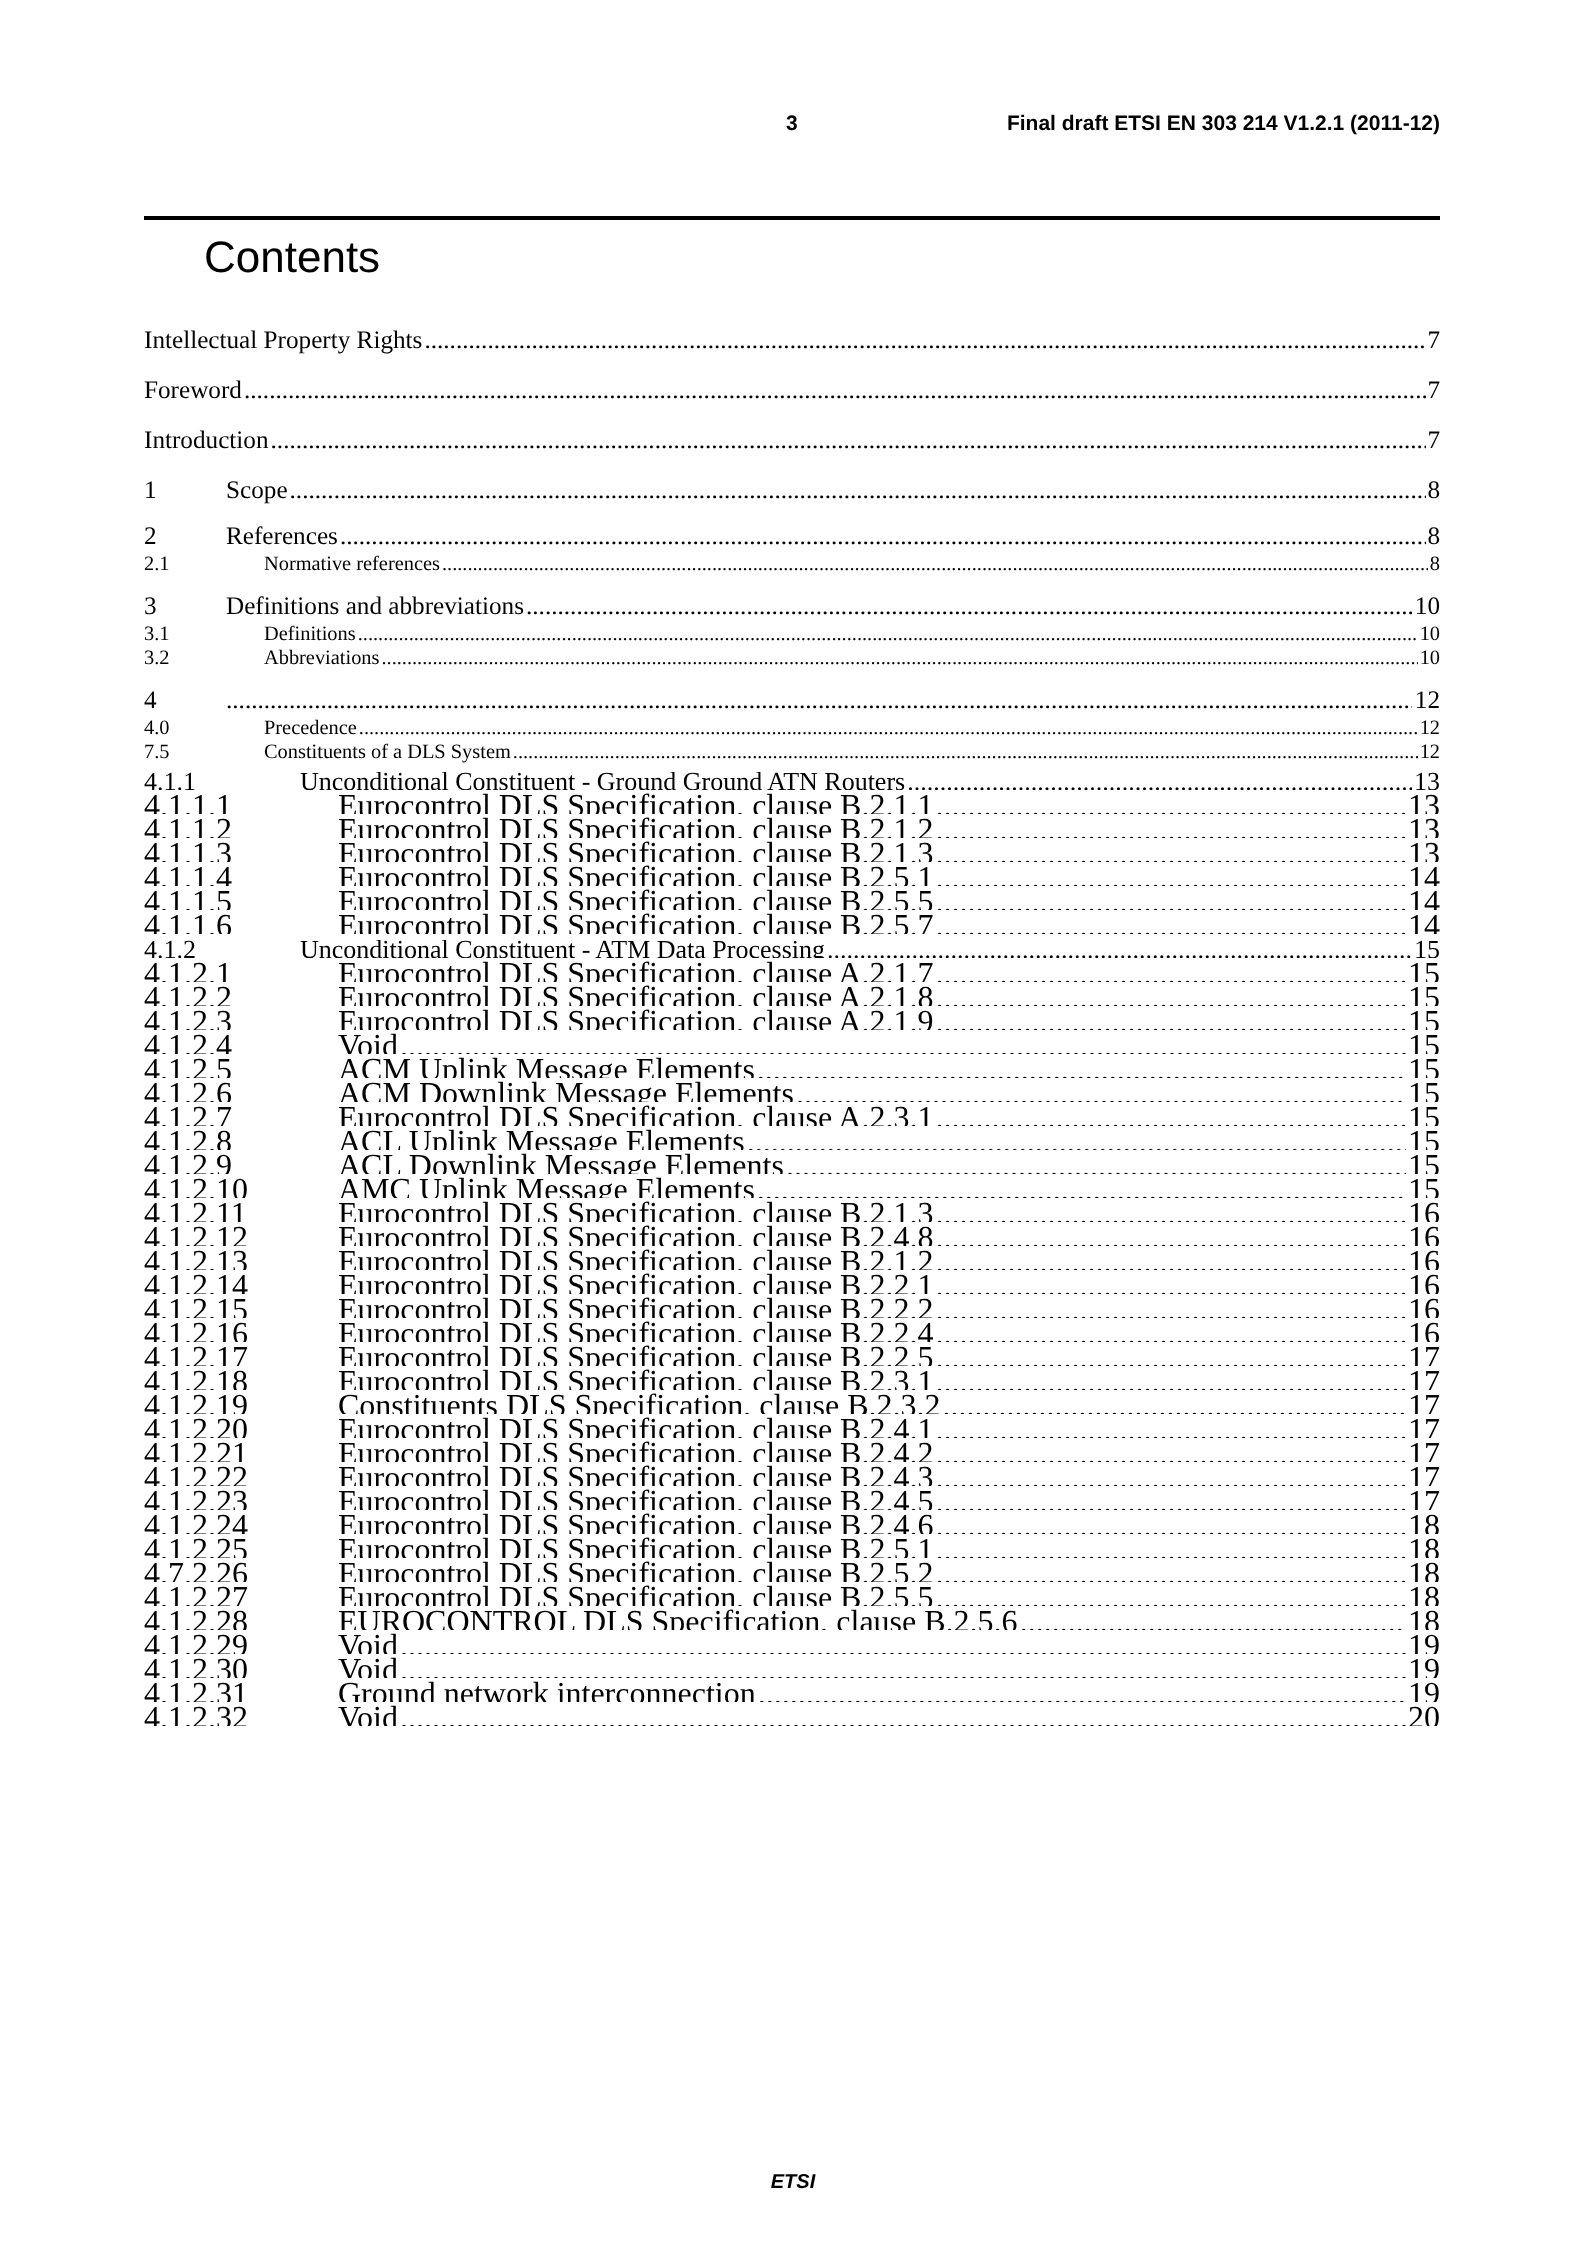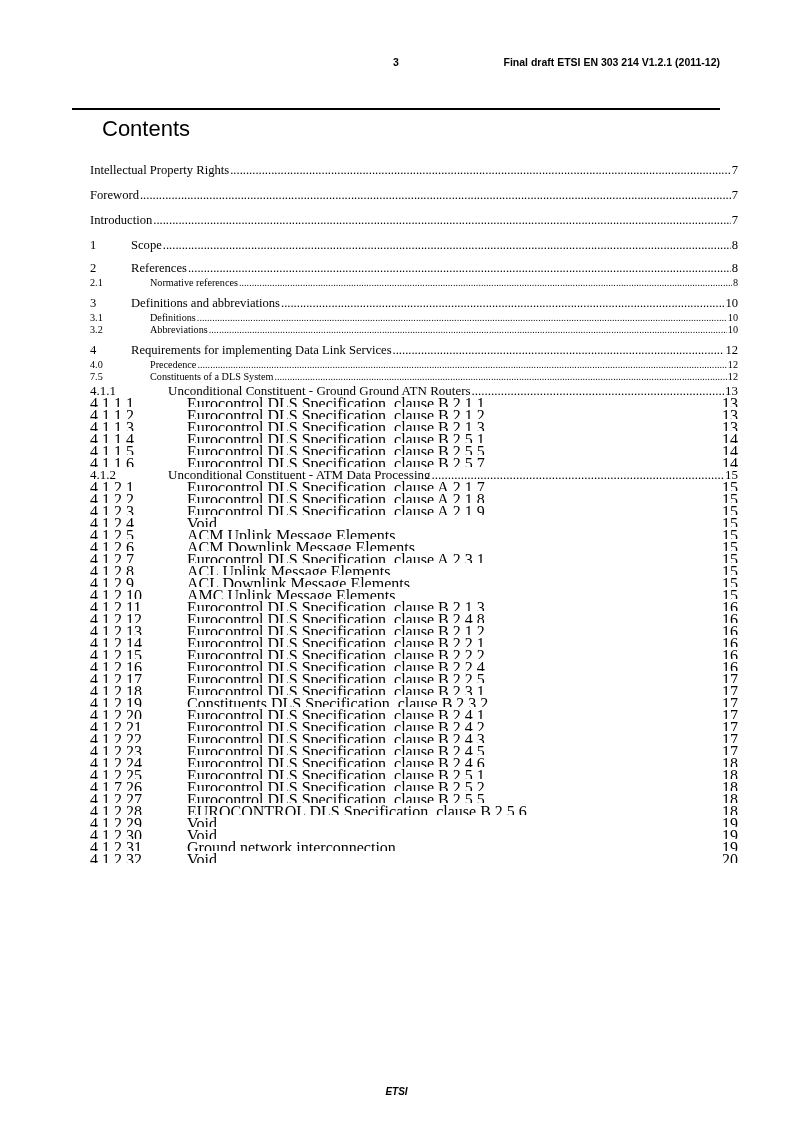--- a/index.html
+++ b/index.html
@@ -5,21 +5,21 @@
     html, body { margin: 0; padding: 0; background: #ffffff; }
     body { width: 793px; height: 1122px; position: relative; overflow: hidden; color: #000; }
     .header { position: absolute; top: 56px; left: 72px; width: 648px; height: 16px;
       font-family: "Liberation Sans", sans-serif; font-weight: bold; font-size: 10.5px; }
     .header .pnum { position: absolute; left: 321px; top: 0; }
     .header .docid { position: absolute; right: 0; top: 0; }
     .rule { position: absolute; top: 108px; left: 72px; width: 648px; height: 2px; background: #000; }
     .title { position: absolute; top: 116px; left: 72px; font-family: "Liberation Sans", sans-serif;
       font-size: 22px; font-weight: normal; margin-left: 30px; }
     .toc { position: absolute; top: 163px; left: 72px; width: 648px;
-      font-family: "Liberation Serif", serif; margin-left: 18px; }
+      font-family: "Liberation Serif", serif; }
     .row { position: relative; display: flex; align-items: baseline; white-space: nowrap; overflow: hidden; }
     .row .num { flex: 0 0 auto; }
     .row .txt { flex: 0 0 auto; background: #fff; padding-right: 1px; }
     .row .dots { flex: 1 1 auto; overflow: hidden; white-space: nowrap; letter-spacing: 0px; }
     .row .dots::after { content: "................................................................................................................................................................................................................................................................................................................................................"; }
     .row .pg { flex: 0 0 auto; padding-left: 1px; }
     
     .l0 { font-size: 12.6px; height: 17.5px; margin-bottom: 7.5px; }
     .l0 .num { width: 0; }
     .l1 { font-size: 12.6px; height: 16px; margin-top: 0px; }
@@ -94,21 +94,20 @@
       <span class="pg">10</span>
     </div>
     <div class="row l2">
       <span class="num">3.2</span>
       <span class="txt">Abbreviations</span>
       <span class="dots"></span>
       <span class="pg">10</span>
     </div>
     <div class="row l1 gap">
       <span class="num">4</span>
-      <span class="txt">Requirements for implementing Data Link Services</span>
       <span class="dots"></span>
       <span class="pg">12</span>
     </div>
     <div class="row l2">
       <span class="num">4.0</span>
       <span class="txt">Precedence</span>
       <span class="dots"></span>
       <span class="pg">12</span>
     </div>
     <div class="row l2">
@@ -309,21 +308,21 @@
       <span class="dots"></span>
       <span class="pg">18</span>
     </div>
     <div class="row l4">
       <span class="num">4.1.2.25</span>
       <span class="txt">Eurocontrol DLS Specification, clause B.2.5.1</span>
       <span class="dots"></span>
       <span class="pg">18</span>
     </div>
     <div class="row l4">
-      <span class="num">4.1.7.26</span>
+      <span class="num">4.7.2.26</span>
       <span class="txt">Eurocontrol DLS Specification, clause B.2.5.2</span>
       <span class="dots"></span>
       <span class="pg">18</span>
     </div>
     <div class="row l4">
       <span class="num">4.1.2.27</span>
       <span class="txt">Eurocontrol DLS Specification, clause B.2.5.5</span>
       <span class="dots"></span>
       <span class="pg">18</span>
     </div>

